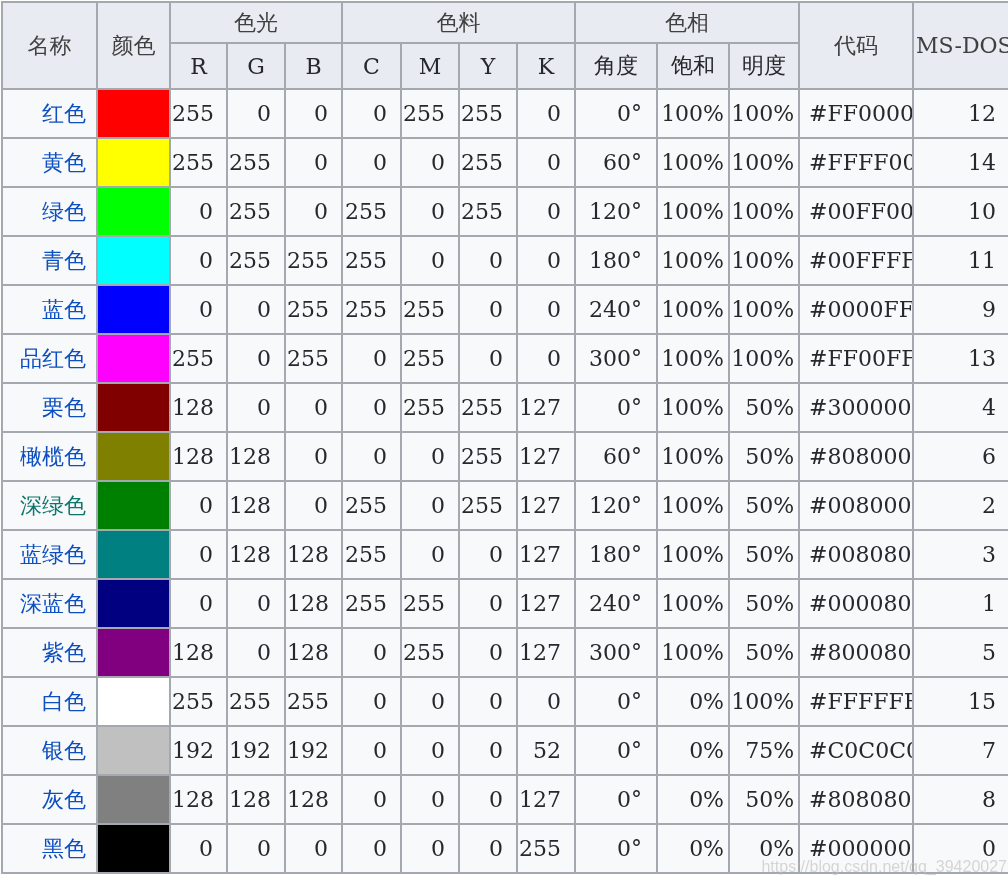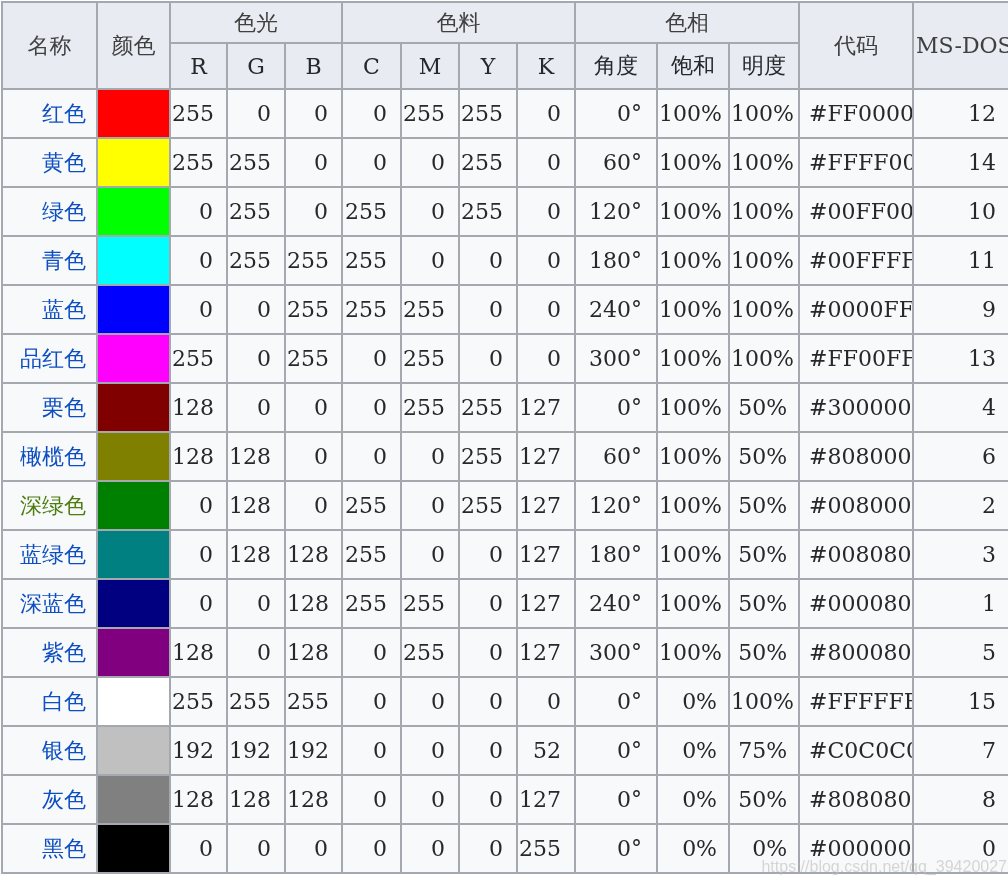--- a/index.html
+++ b/index.html
@@ -39,35 +39,35 @@
   thead tr.sub-row { height: 46px; }
   tbody tr { height: 49px; }
   .hlink { color: #404040; }
   td.name {
     text-align: right;
     padding-right: 10px;
     color: #0d4fc0;
     background: #f8f9fa;
     margin-left: 24px;
   }
-  td.name.visited { color: #4d7c0f; }
+  td.name.visited { color: #0f766e; }
   td.swatch { padding: 0; }
   td.num {
     text-align: right;
     padding-right: 13px;
     background: #f8f9fa;
   }
   td.deg {
     text-align: right;
     padding-right: 14px;
     background: #f8f9fa;
   }
   td.pct {
     text-align: right;
-    padding-right: 11px;
+    padding-right: 4px;
     background: #f8f9fa;
     margin-top: 36px;
   }
   td.code {
     text-align: center;
     padding-left: 9px;
     background: #f8f9fa;
   }
   .watermark {
     position: absolute;

